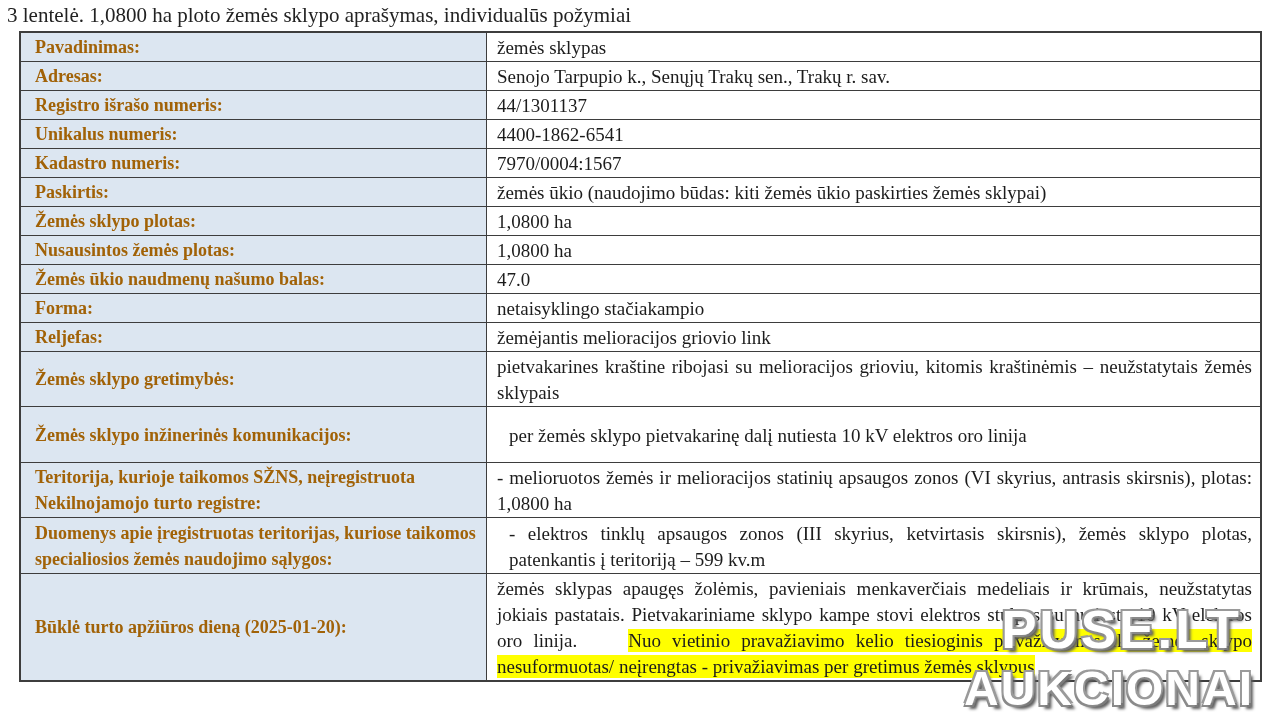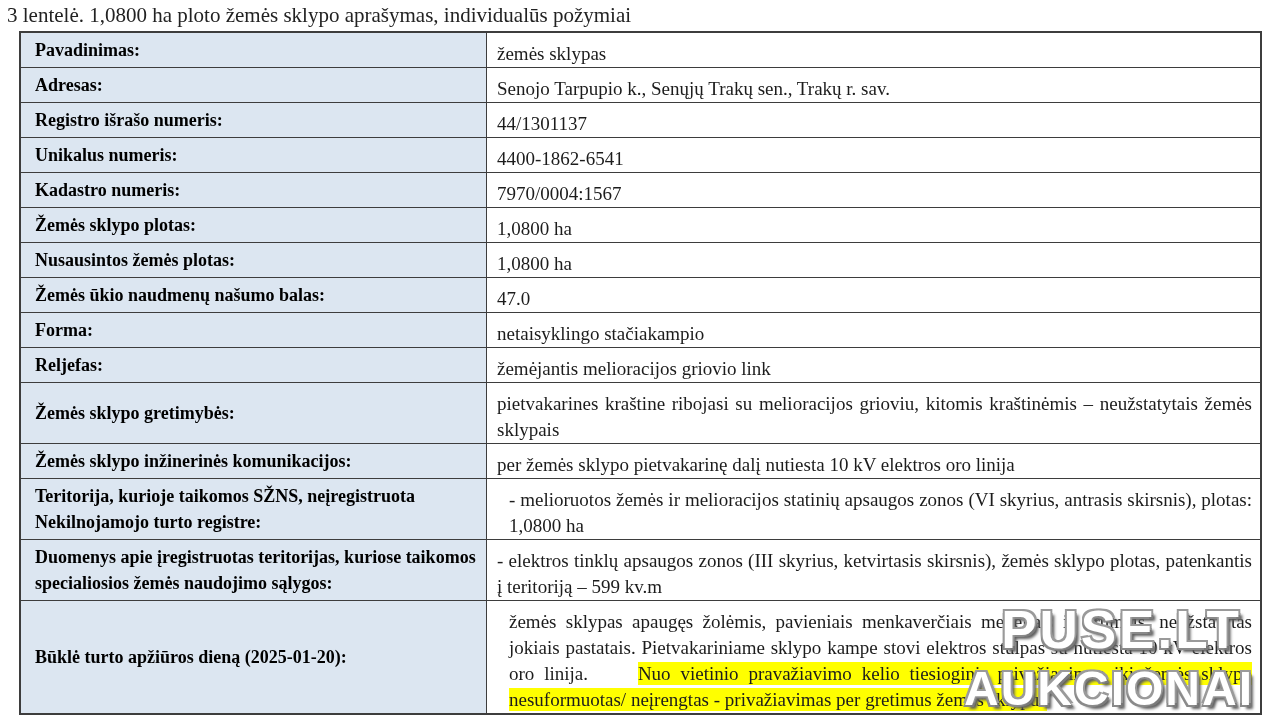--- a/index.html
+++ b/index.html
@@ -41,26 +41,26 @@
     font-size: 19px;
   }
   .label-cell {
     width: 466px;
     flex: 0 0 466px;
     background: var(--label-cell-bg, #dce6f1);
     border-right: 1px solid var(--border, #4a4a4a);
     padding: 0 6px 0 14px;
     font-weight: bold;
     font-size: 18px;
-    color: #000000;
+    color: #a16207;
     line-height: 26px;
   }
   .value-cell {
     flex: 1 1 auto;
-    padding: 8px 8px 0 10px;
+    padding: 2px 8px 0 10px;
     text-align: justify;
     color: #1c1c1c;
   }
   
   .row { min-height: 27px; }
   .row:nth-child(13), .row:nth-child(15) { min-height: 56px; gap: 12px; }
   .row:nth-child(16) { min-height: 81px; }
   .row:nth-child(17) { min-height: 130px; }
   mark.hl {
     background: var(--highlight, #ffff00);
@@ -128,20 +128,26 @@
       <div><span>4400-1862-6541</span></div>
     </div>
   </div>
       <div class="row">
     <div class="cell label-cell">Kadastro numeris:</div>
     <div class="cell value-cell">
       <div><span>7970/0004:1567</span></div>
     </div>
   </div>
       <div class="row">
+    <div class="cell label-cell">Paskirtis:</div>
+    <div class="cell value-cell">
+      <div><span>žemės ūkio (naudojimo būdas: kiti žemės ūkio paskirties žemės sklypai)</span></div>
+    </div>
+  </div>
+      <div class="row">
     <div class="cell label-cell">Žemės sklypo plotas:</div>
     <div class="cell value-cell">
       <div><span>1,0800 ha</span></div>
     </div>
   </div>
       <div class="row">
     <div class="cell label-cell">Nusausintos žemės plotas:</div>
     <div class="cell value-cell">
       <div><span>1,0800 ha</span></div>
     </div>

